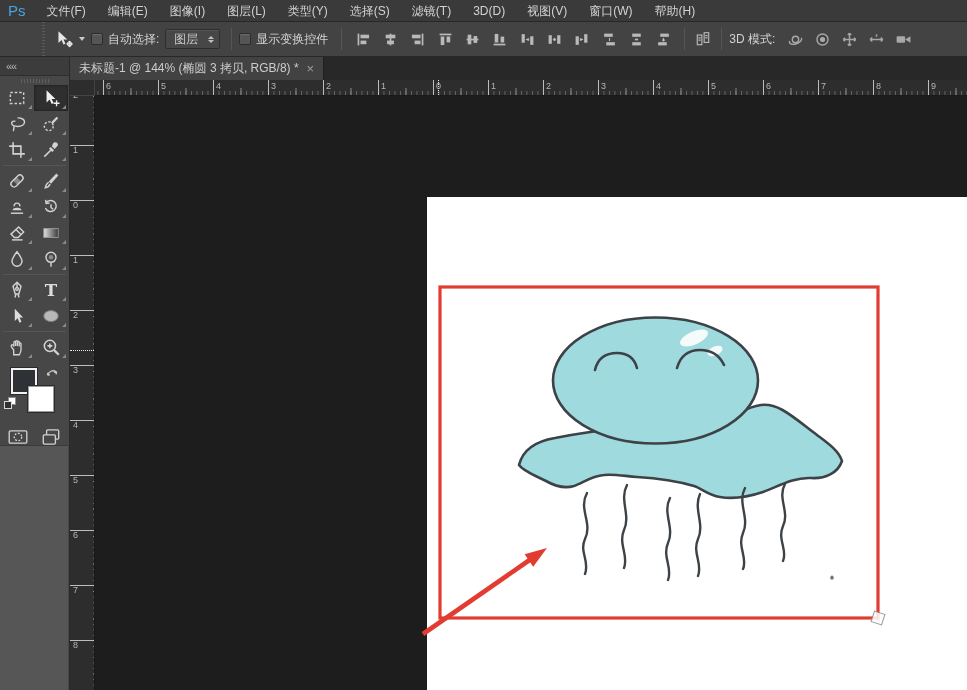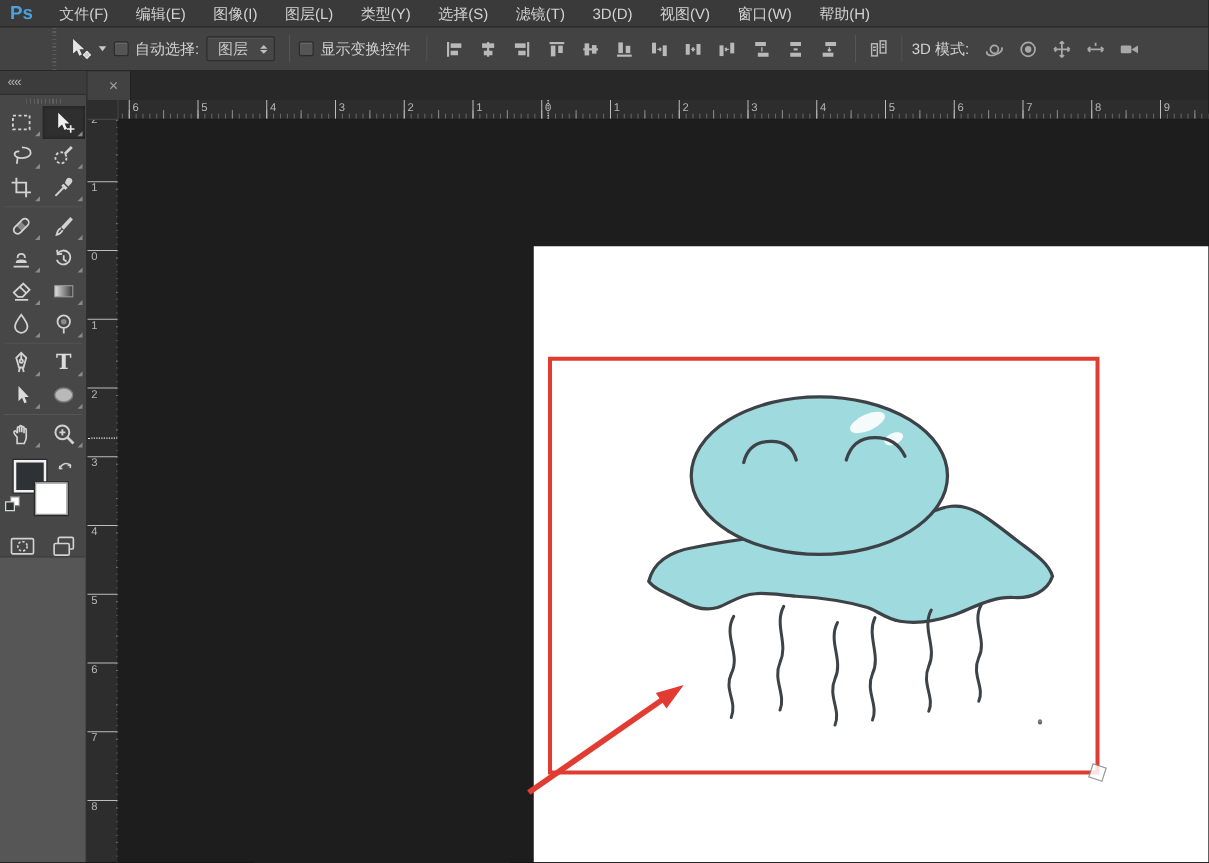--- a/index.html
+++ b/index.html
@@ -8,21 +8,21 @@
     position:relative; width:967px; height:690px; overflow:hidden;
     font-family:"Liberation Sans","DejaVu Sans",sans-serif; font-size:12px;
     color:#c9c9c9; background:#1d1d1d; user-select:none;
   }
   
   #menubar {
     position:absolute; left:0; top:0; right:0; height:22px;
     background:#3a3a3a; border-bottom:1px solid #272727;
     display:flex; align-items:center;
   }
-  #ps-logo { font-weight:bold; font-size:15px; color:#4aa3e0; padding:0 10px 0 8px; letter-spacing:0; }
+  #ps-logo { font-weight:normal; font-size:15px; color:#4aa3e0; padding:0 10px 0 8px; letter-spacing:0; }
   .menu-item { padding:0 11px; height:22px; line-height:22px; color:#d2d2d2; cursor:default; }
   
   #optionsbar {
     position:absolute; left:0; top:22px; right:0; height:35px;
     background:#434343; border-bottom:1px solid #282828;
     display:flex; align-items:center;padding-left:36px;
   }
   #options-grip { width:9px; height:100%; border-left:4px solid transparent;
     background:repeating-linear-gradient(0deg,#5a5a5a 0 1px,transparent 1px 3px);
     background-size:4px 100%; background-repeat:no-repeat; background-position:2px 0; margin-right:8px; }
@@ -476,20 +476,21 @@
             <rect x="6" y="2.5" width="11" height="8.5" rx="1"></rect>
             <rect x="3" y="7" width="11" height="8.5" rx="1" fill="#474747"></rect>
           </svg>
         </span>
     </div>
     <div id="toolbox-filler"></div>
   </div>
 
   <div id="tabbar">
     <div id="doc-tab">
+      <span>未标题-1 @ 144% (椭圆 3 拷贝, RGB/8) *</span>
       <span id="tab-close">×</span>
     </div>
   </div>
 
   <div id="ruler-corner"></div>
   <div id="ruler-h">
     <span class="ruler-marker-h" style="left:343px"></span>
   <span class="ruler-num" style="left: 11px;">6</span>
       <span class="ruler-num" style="left: 66px;">5</span>
       <span class="ruler-num" style="left: 121px;">4</span>

